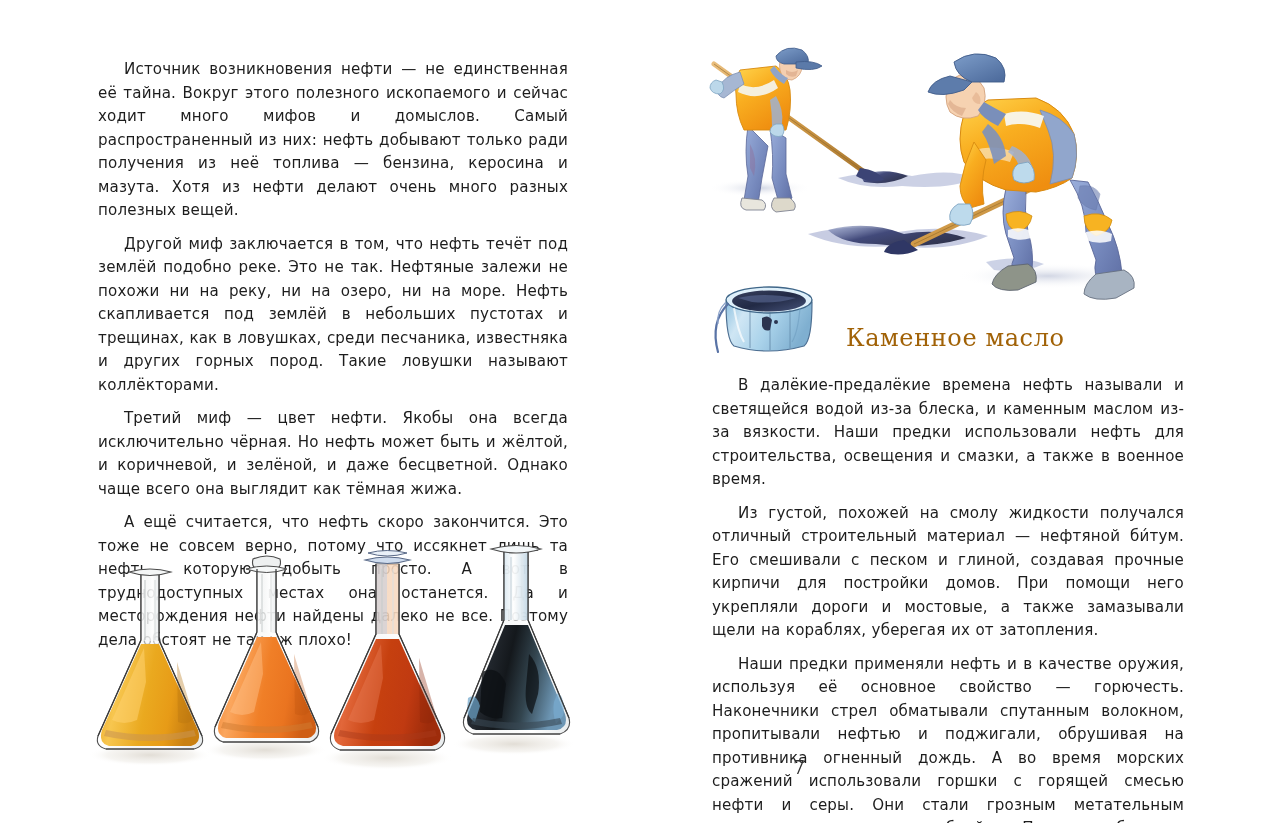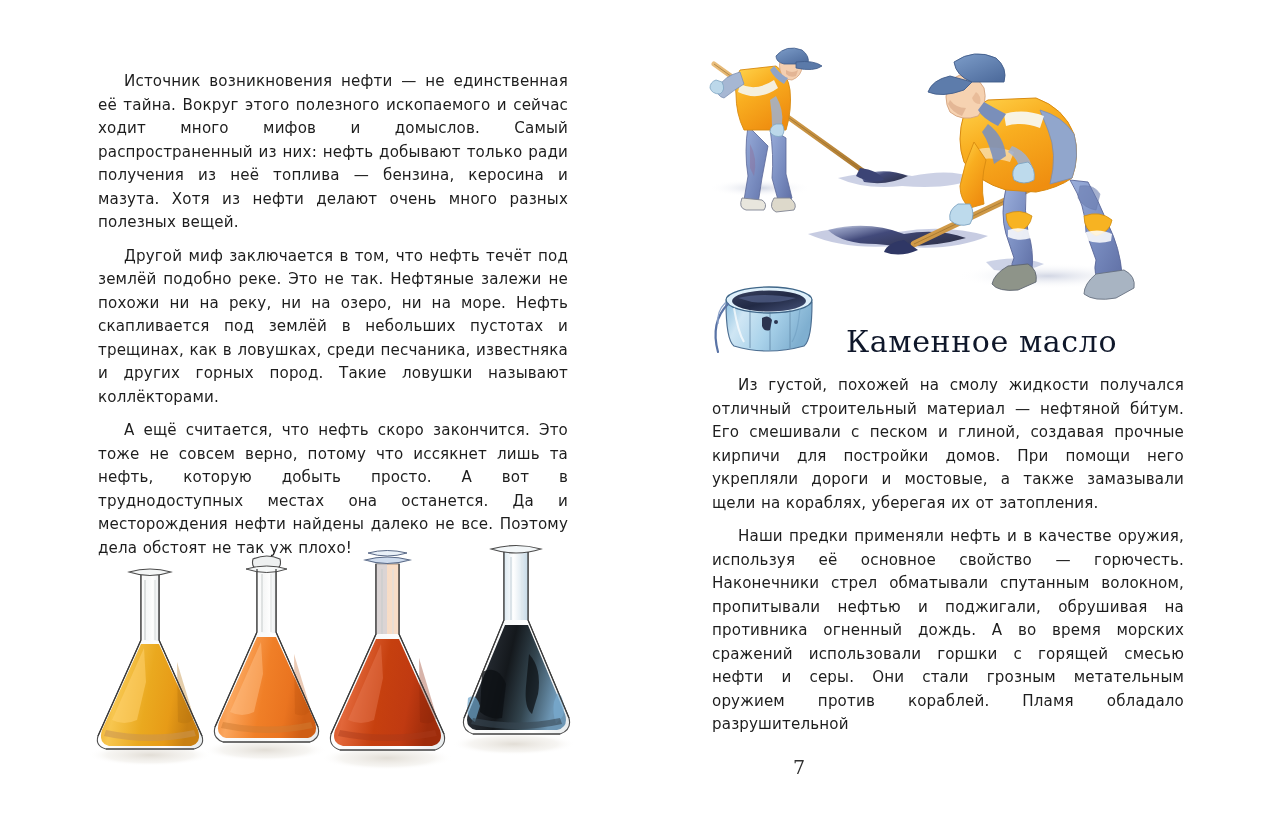--- a/index.html
+++ b/index.html
@@ -24,21 +24,21 @@
     top: 0;
     height: 823px;
     background: #ffffff;
   }
   .page-left  { left: 0;   width: 640px; }
   .page-right { left: 640px; width: 640px; }
 
   
   .col-left {
     position: absolute;
-    left: 98px; top: 70px;
+    left: 98px; top: 58px;
     width: 470px;
   }
   .col-right {
     position: absolute;
     left: 712px; top: 374px;
     width: 472px;
   }
   p.body {
     margin: 0;
     font-family: "DejaVu Sans", "Liberation Sans", sans-serif;
@@ -51,23 +51,23 @@
     text-indent: 26px;
     word-spacing: 0.5px;
   }
   p.body + p.body { margin-top: 10px; }
 
   
   .chapter-heading {
     position: absolute;
     left: 846px; top: 324px;
     font-family: "DejaVu Serif", "Liberation Serif", serif;
-    font-size: 30px;
+    font-size: 24px;
     font-weight: 400;
-    color: #0f172a;
+    color: #a16207;
     letter-spacing: 0.6px;
     white-space: nowrap;
   }
 
   
   .page-number {
     position: absolute;
     left: 0; top: 756px;
     width: 1280px;
     text-align: center;
@@ -106,20 +106,21 @@
 </head>
 <body>
 
 <div class="spread">
 
   <div class="page page-left">
 
     <div class="col-left">
       <p class="body no-sel">Источник возникновения нефти — не единственная её тайна. Вокруг этого полезного ископаемого и сейчас ходит много мифов и домыслов. Самый распространенный из них: нефть добывают только ради получения из неё топлива — бензина, керосина и мазута. Хотя из нефти делают очень много разных полезных вещей.</p>
       <p class="body no-sel">Другой миф заключается в том, что нефть течёт под землёй подобно реке. Это не так. Нефтяные залежи не похожи ни на реку, ни на озеро, ни на море. Нефть скапливается под землёй в небольших пустотах и трещинах, как в ловушках, среди песчаника, известняка и других горных пород. Такие ловушки называют коллёкторами.</p>
+      <p class="body no-sel">Третий миф — цвет нефти. Якобы она всегда исключительно чёрная. Но нефть может быть и жёлтой, и коричневой, и зелёной, и даже бесцветной. Однако чаще всего она выглядит как тёмная жижа.</p>
       <p class="body no-sel">А ещё считается, что нефть скоро закончится. Это тоже не совсем верно, потому что иссякнет лишь та нефть, которую добыть просто. А вот в труднодоступных местах она останется. Да и месторождения нефти найдены далеко не все. Поэтому дела обстоят не так уж плохо!</p>
     </div>
 
     <div class="illus-flasks">
       <svg viewBox="0 0 500 260" xmlns="http://www.w3.org/2000/svg">
         <defs>
 
           <linearGradient id="glassG" x1="0" y1="0" x2="1" y2="0">
             <stop offset="0%" stop-color="#ffffff" stop-opacity="0.95"></stop>
             <stop offset="35%" stop-color="#f2f4f4" stop-opacity="0.55"></stop>
@@ -400,20 +401,21 @@
       <circle cx="72" cy="44" r="2" fill="#2b3450"></circle>
 
       <path d="M24 26 Q6 44 14 74" stroke="#5973a6" stroke-width="2.2" fill="none" stroke-linecap="round"></path>
       <path d="M22 24 Q12 34 14 46" stroke="#8fa5cb" stroke-width="1.2" fill="none"></path>
     </svg>
   </div>
 
   <div class="chapter-heading no-sel">Каменное масло</div>
 
   <div class="col-right">
+    <p class="body no-sel">В далёкие-предалёкие времена нефть называли и светящейся водой из-за блеска, и каменным маслом из-за вязкости. Наши предки использовали нефть для строительства, освещения и смазки, а также в военное время.</p>
     <p class="body no-sel">Из густой, похожей на смолу жидкости получался отличный строительный материал — нефтяной би́тум. Его смешивали с песком и глиной, создавая прочные кирпичи для постройки домов. При помощи него укрепляли дороги и мостовые, а также замазывали щели на кораблях, уберегая их от затопления.</p>
     <p class="body no-sel">Наши предки применяли нефть и в качестве оружия, используя её основное свойство — горючесть. Наконечники стрел обматывали спутанным волокном, пропитывали нефтью и поджигали, обрушивая на противника огненный дождь. А во время морских сражений использовали горшки с горящей смесью нефти и серы. Они стали грозным метательным оружием против кораблей. Пламя обладало разрушительной</p>
   </div>
 
   <div class="page-number no-sel">
     <span>7</span>
   </div>
 
 </div>
 

